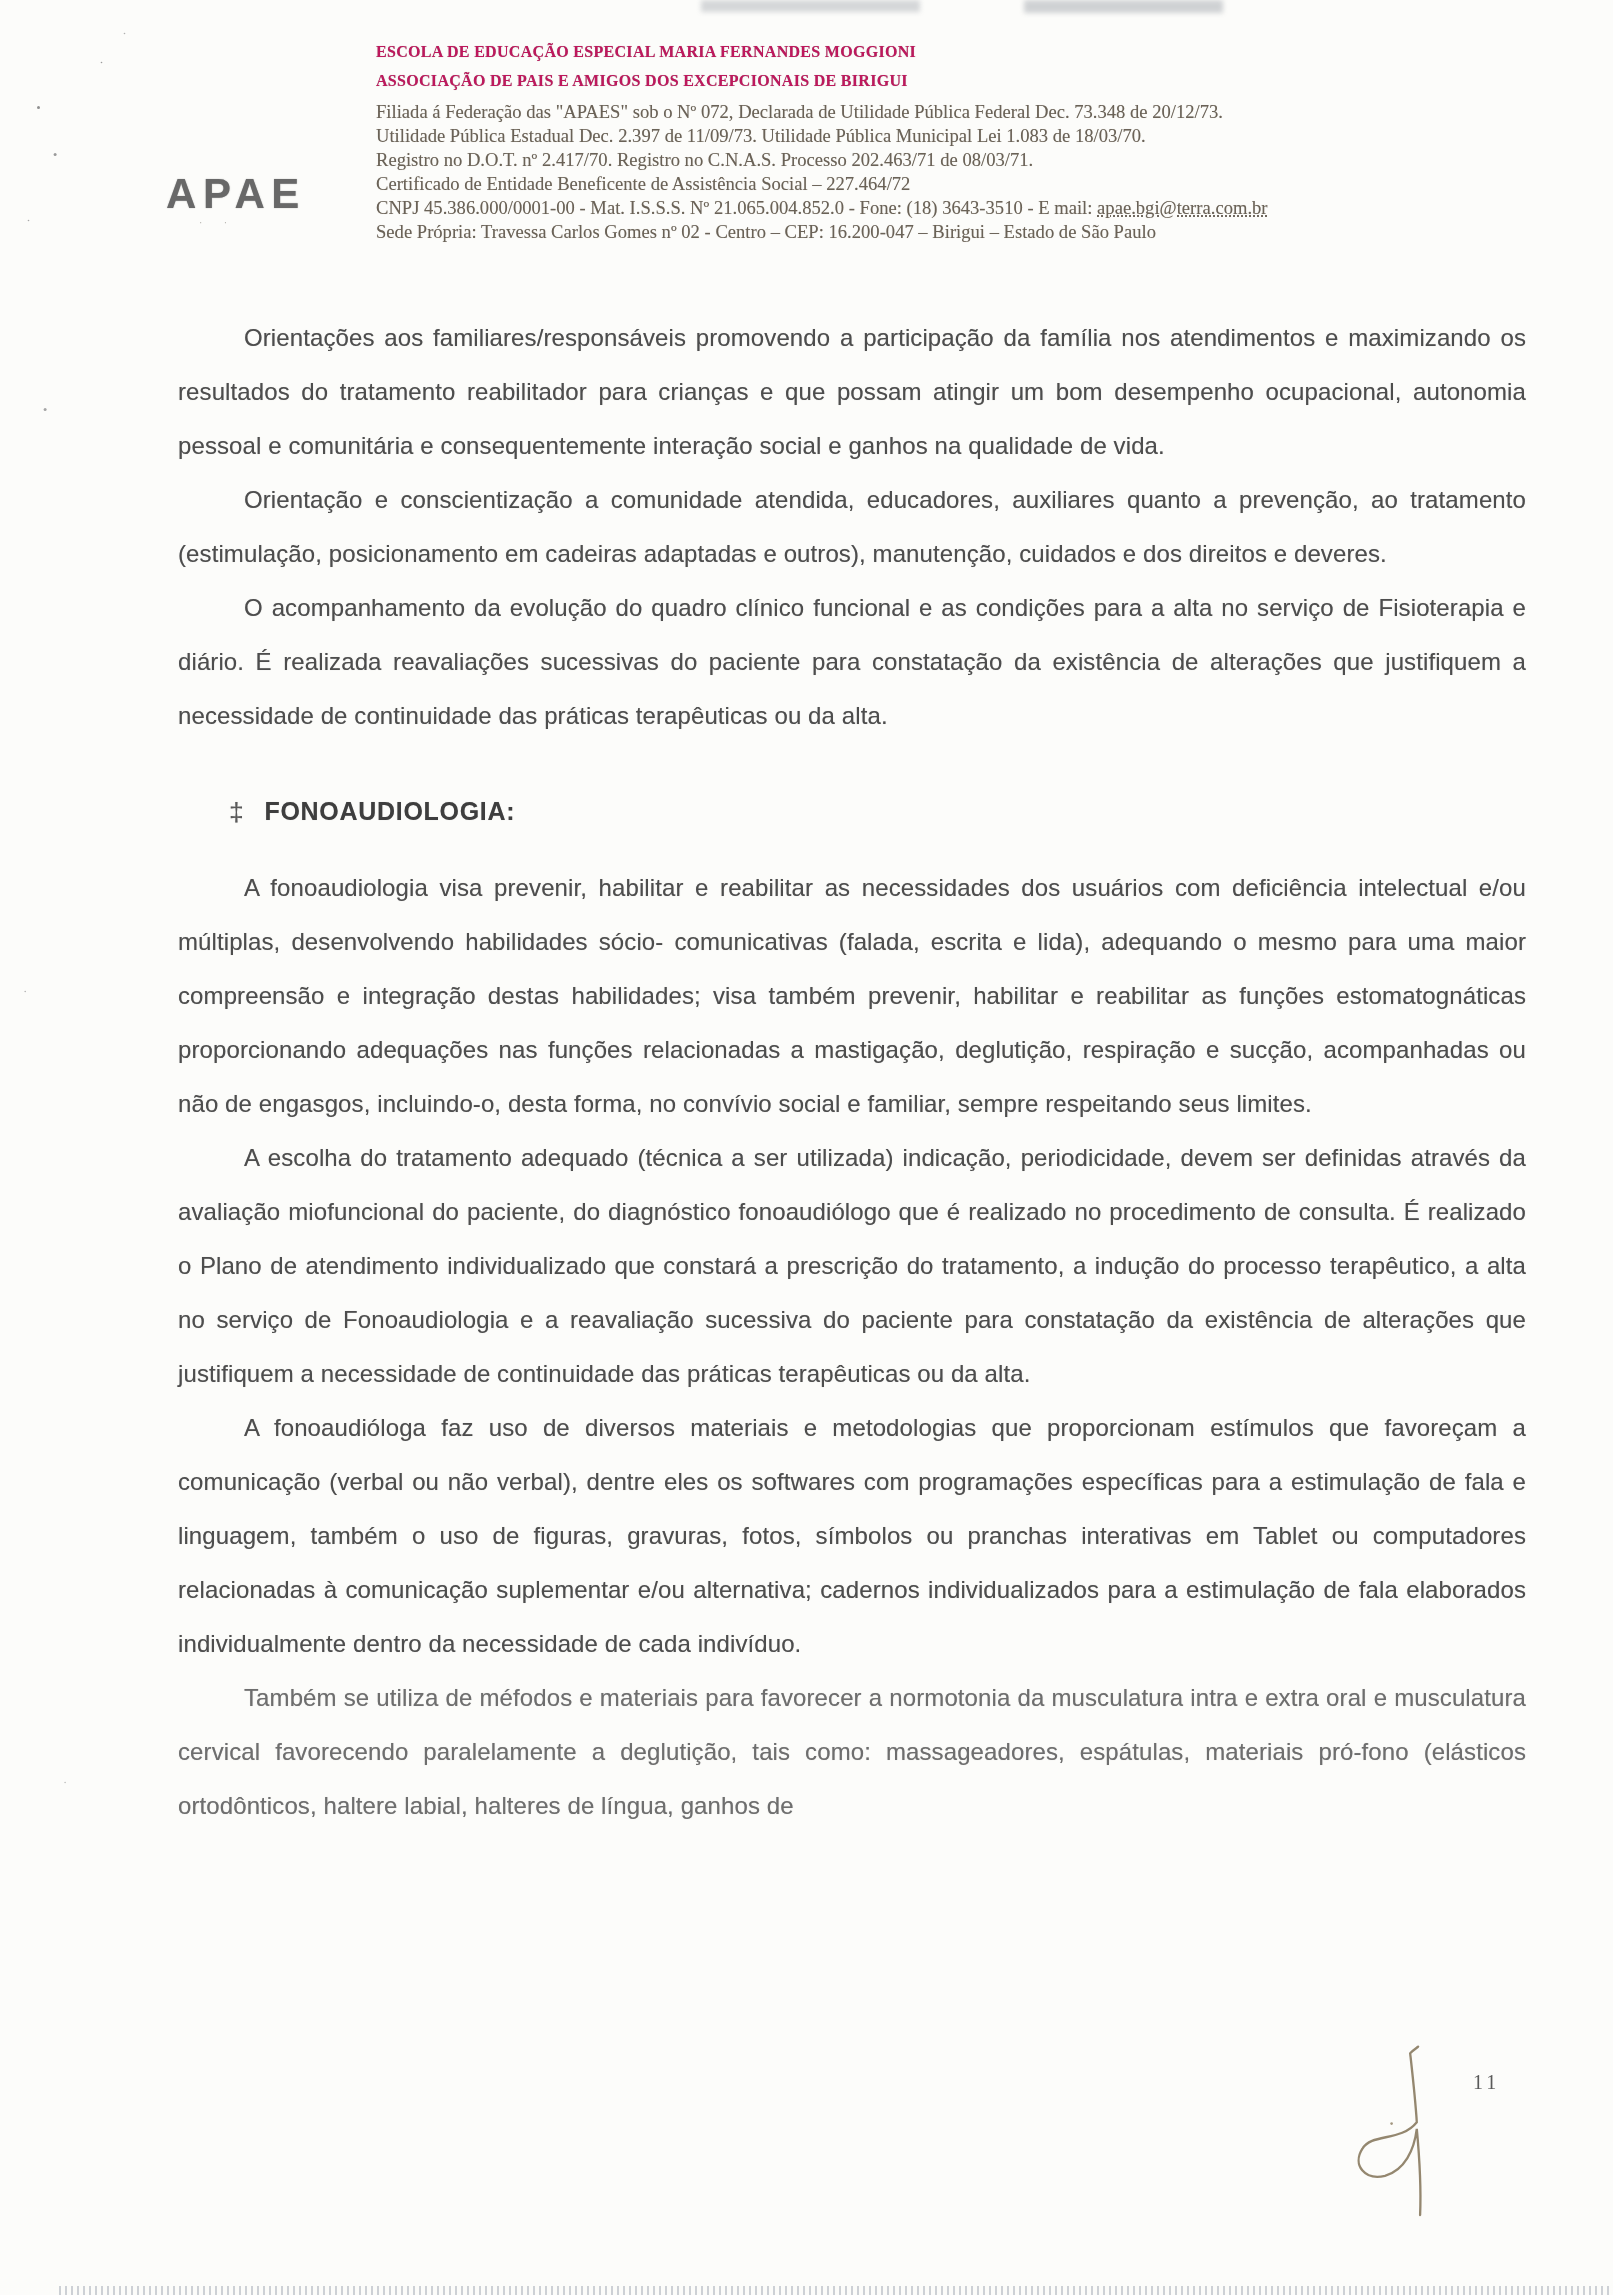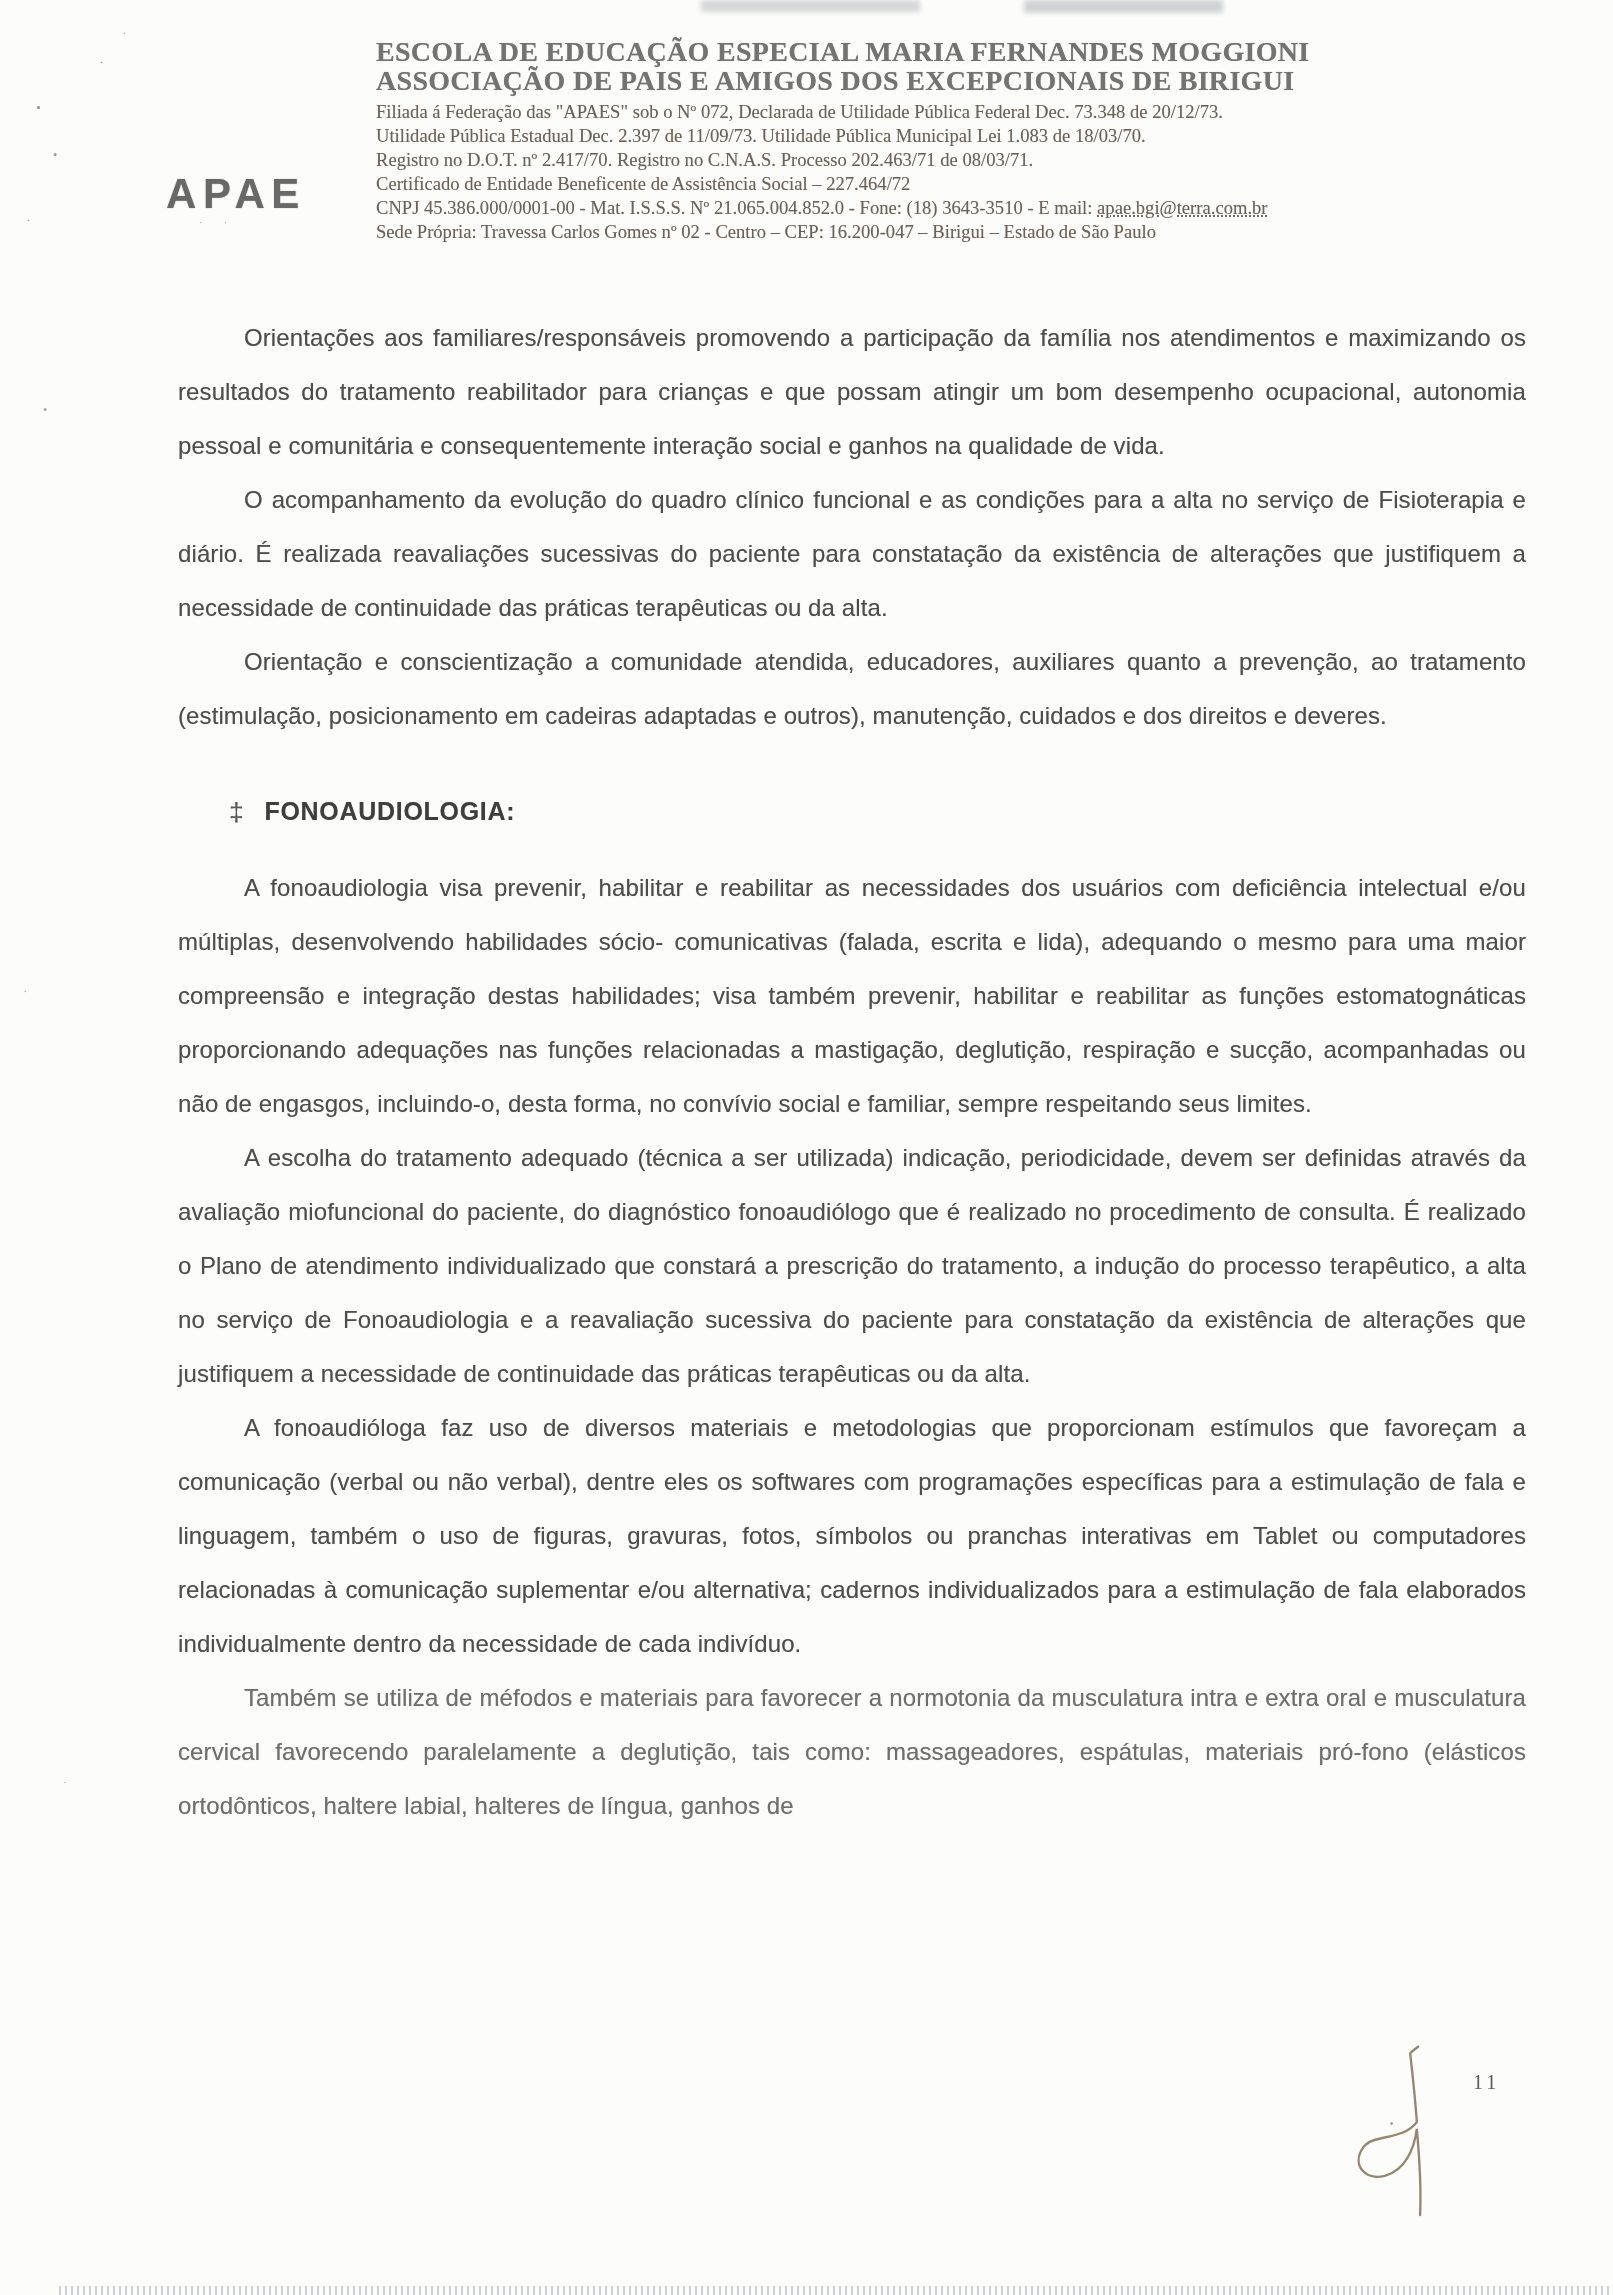--- a/index.html
+++ b/index.html
@@ -30,21 +30,21 @@
   
   .logo {
     position:absolute; left:166px; top:170px;
     font-weight:bold; font-size:42px; letter-spacing:6.6px; color:#686868;
     text-shadow:0 0 1.3px #a9a9a9;
   }
   .logo-sub { position:absolute; left:199px; top:217px; font-size:10px; color:#b5b3ae; letter-spacing:9.3px; }
   .letterhead { position:absolute; left:376px; top:37px; width:1117px; }
   .org-line {
     font-family:"Liberation Serif", serif; font-weight:bold;
-    font-size:28px; line-height:29px; color:#737373; letter-spacing:0.3px;
+    font-size:16px; line-height:29px; color:#be185d; letter-spacing:0.3px;
     text-shadow:0 0 0.7px rgba(90,85,75,.55);
   }
   .detail-line {
     font-family:"Liberation Serif", serif;
     font-size:18.6px; line-height:24px; color:#6a6257;
     text-shadow:0 0 0.7px rgba(120,110,95,.4);
     white-space:nowrap;
   }
   .details { margin-top:5.3px; }
   .email { text-decoration:underline; text-decoration-style:dotted; }
@@ -94,22 +94,22 @@
       <div class="detail-line">Utilidade Pública Estadual Dec. 2.397 de 11/09/73. Utilidade Pública Municipal Lei 1.083 de 18/03/70.</div>
       <div class="detail-line">Registro no D.O.T. nº 2.417/70. Registro no C.N.A.S. Processo 202.463/71 de 08/03/71.</div>
       <div class="detail-line">Certificado de Entidade Beneficente de Assistência Social – 227.464/72</div>
       <div class="detail-line"><span>CNPJ 45.386.000/0001-00 - Mat. I.S.S.S. Nº 21.065.004.852.0 - Fone: (18) 3643-3510 - E mail: </span><span class="email">apae.bgi@terra.com.br</span></div>
       <div class="detail-line">Sede Própria: Travessa Carlos Gomes nº 02 - Centro – CEP: 16.200-047 – Birigui – Estado de São Paulo</div>
     </div>
   </div>
 
   <div class="content">
     <p class="para">Orientações aos familiares/responsáveis promovendo a participação da família nos atendimentos e maximizando os resultados do tratamento reabilitador para crianças e que possam atingir um bom desempenho ocupacional, autonomia pessoal e comunitária e consequentemente interação social e ganhos na qualidade de vida.</p>
+    <p class="para">Orientação e conscientização a comunidade atendida, educadores, auxiliares quanto a prevenção, ao tratamento (estimulação, posicionamento em cadeiras adaptadas e outros), manutenção, cuidados e dos direitos e deveres.</p>
     <p class="para">O acompanhamento da evolução do quadro clínico funcional e as condições para a alta no serviço de Fisioterapia e diário. É realizada reavaliações sucessivas do paciente para constatação da existência de alterações que justifiquem a necessidade de continuidade das práticas terapêuticas ou da alta.</p>
-    <p class="para">Orientação e conscientização a comunidade atendida, educadores, auxiliares quanto a prevenção, ao tratamento (estimulação, posicionamento em cadeiras adaptadas e outros), manutenção, cuidados e dos direitos e deveres.</p>
 
     <div class="section-heading">
       <span class="bullet">‡</span>
       <span>FONOAUDIOLOGIA:</span>
     </div>
 
     <p class="para">A fonoaudiologia visa prevenir, habilitar e reabilitar as necessidades dos usuários com deficiência intelectual e/ou múltiplas, desenvolvendo habilidades sócio- comunicativas (falada, escrita e lida), adequando o mesmo para uma maior compreensão e integração destas habilidades; visa também prevenir, habilitar e reabilitar as funções estomatognáticas proporcionando adequações nas funções relacionadas a mastigação, deglutição, respiração e sucção, acompanhadas ou não de engasgos, incluindo-o, desta forma, no convívio social e familiar, sempre respeitando seus limites.</p>
     <p class="para">A escolha do tratamento adequado (técnica a ser utilizada) indicação, periodicidade, devem ser definidas através da avaliação miofuncional do paciente, do diagnóstico fonoaudiólogo que é realizado no procedimento de consulta. É realizado o Plano de atendimento individualizado que constará a prescrição do tratamento, a indução do processo terapêutico, a alta no serviço de Fonoaudiologia e a reavaliação sucessiva do paciente para constatação da existência de alterações que justifiquem a necessidade de continuidade das práticas terapêuticas ou da alta.</p>
     <p class="para">A fonoaudióloga faz uso de diversos materiais e metodologias que proporcionam estímulos que favoreçam a comunicação (verbal ou não verbal), dentre eles os softwares com programações específicas para a estimulação de fala e linguagem, também o uso de figuras, gravuras, fotos, símbolos ou pranchas interativas em Tablet ou computadores relacionadas à comunicação suplementar e/ou alternativa; cadernos individualizados para a estimulação de fala elaborados individualmente dentro da necessidade de cada indivíduo.</p>
     <p class="para light">Também se utiliza de méfodos e materiais para favorecer a normotonia da musculatura intra e extra oral e musculatura cervical favorecendo paralelamente a deglutição, tais como: massageadores, espátulas, materiais pró-fono (elásticos ortodônticos, haltere labial, halteres de língua, ganhos de</p>

